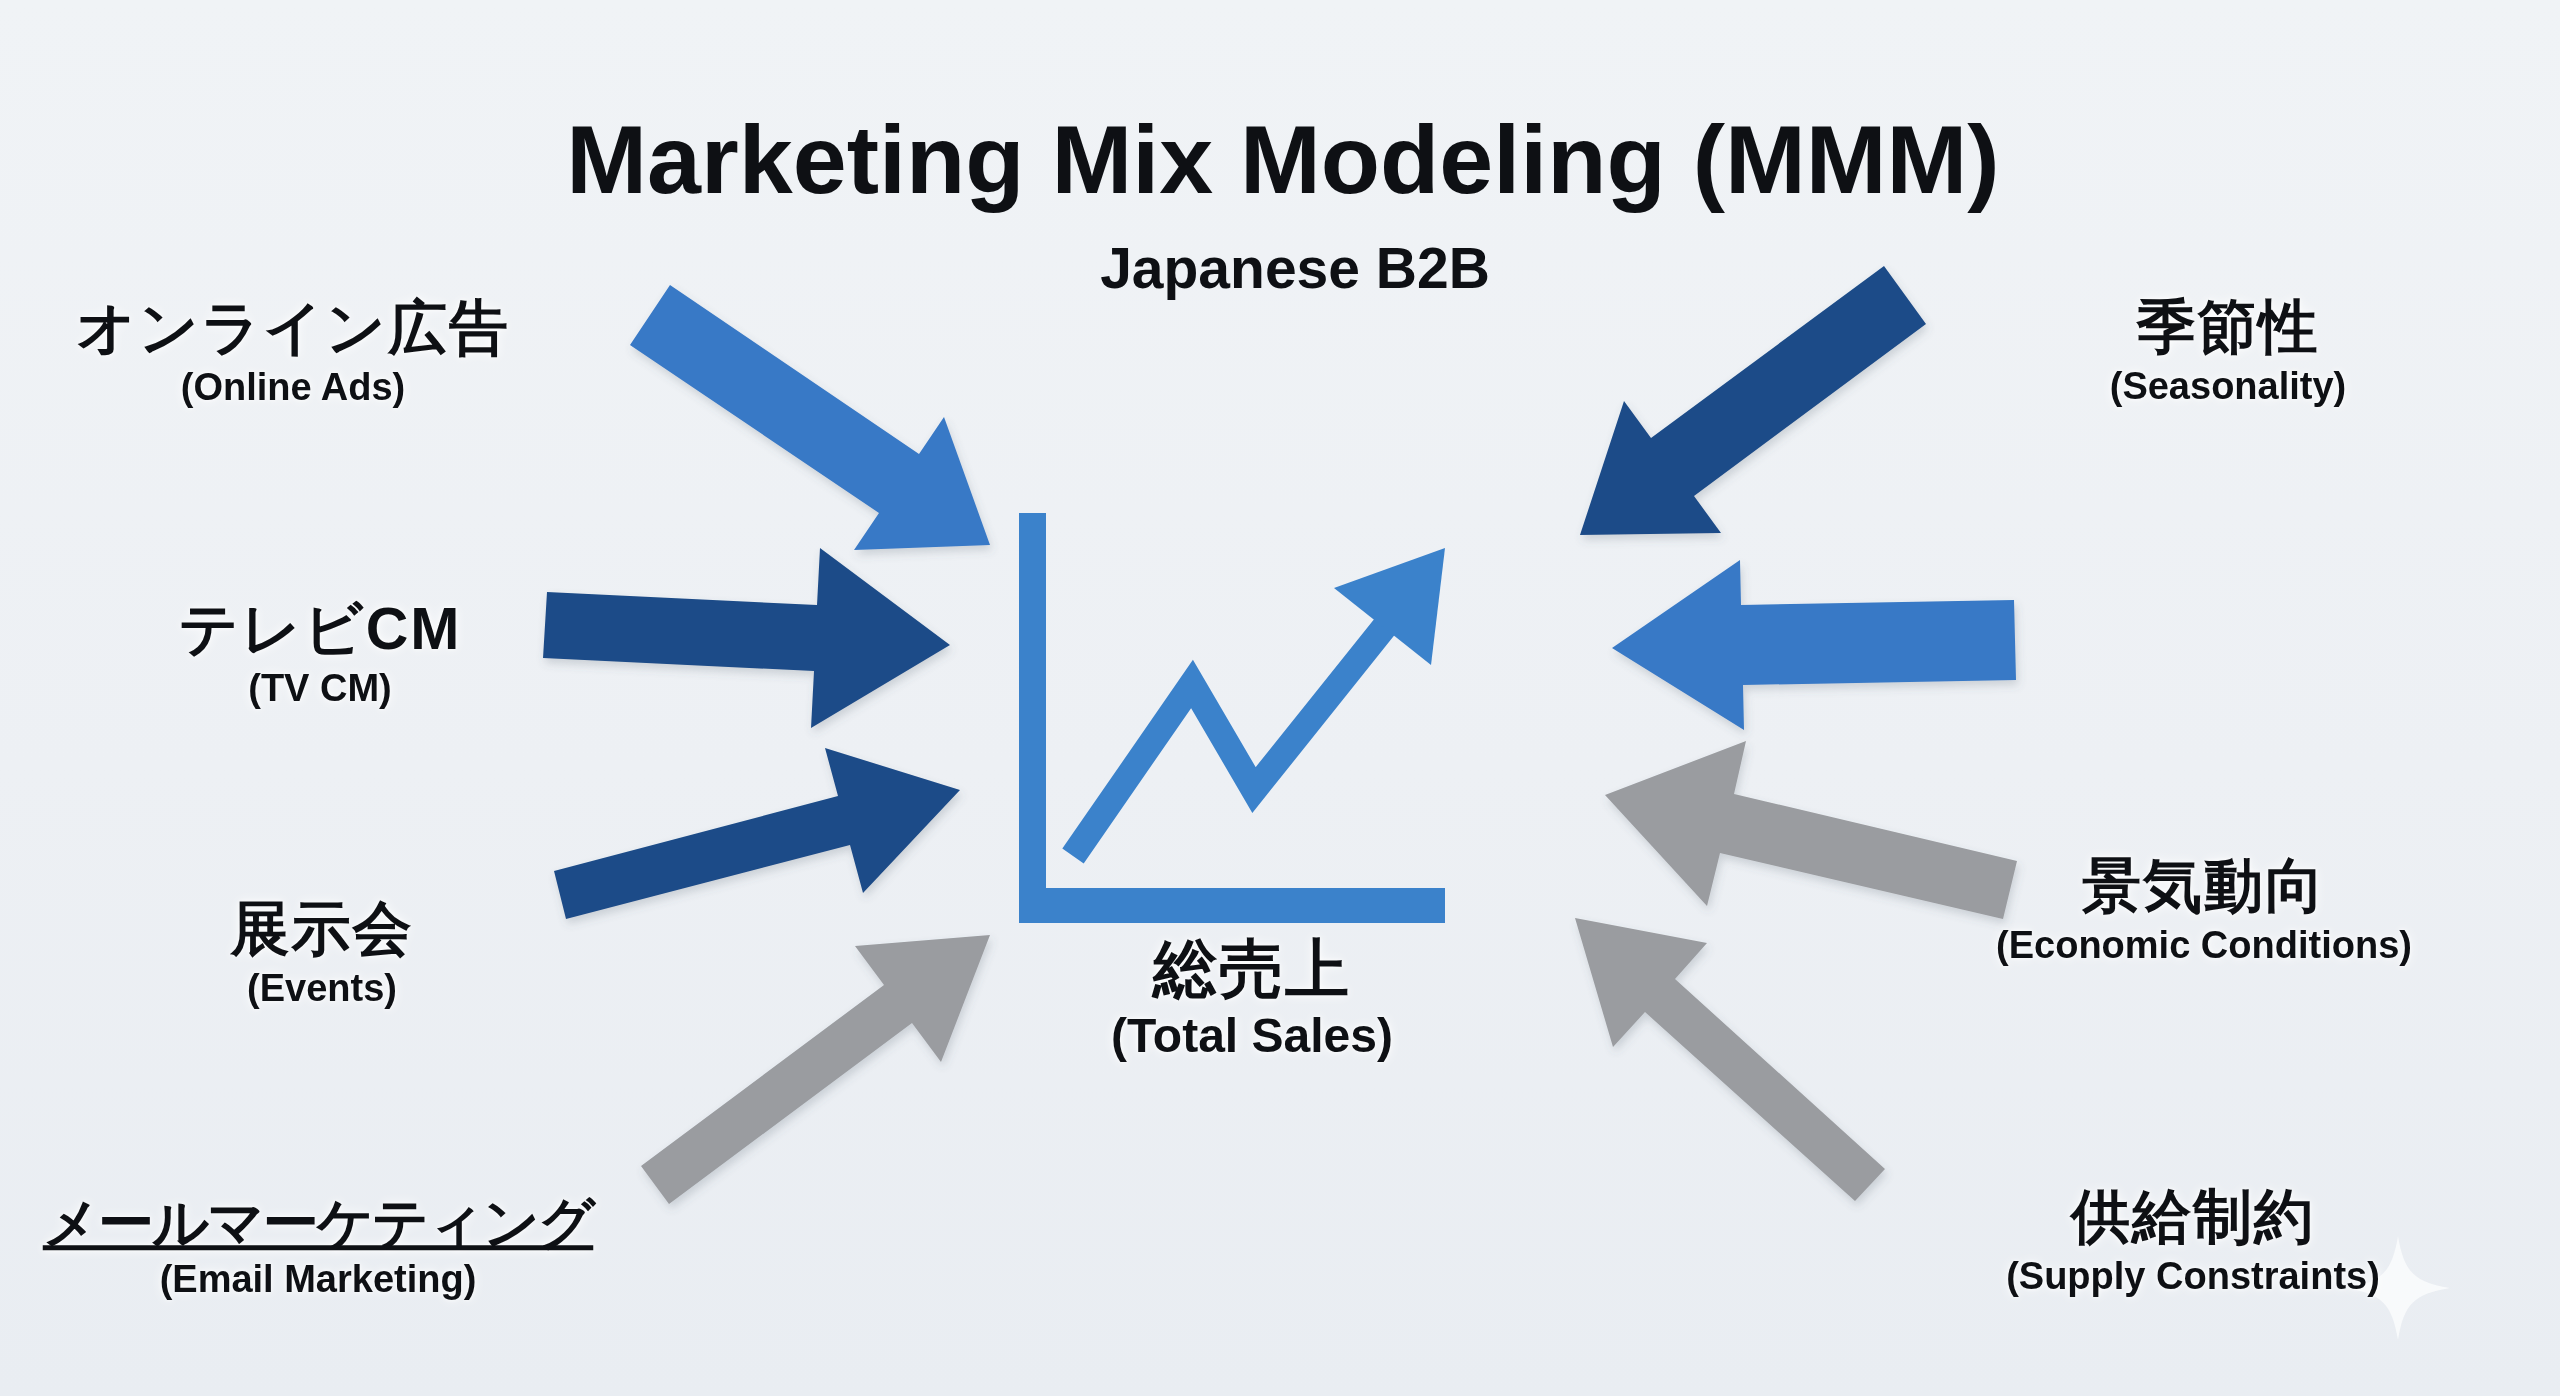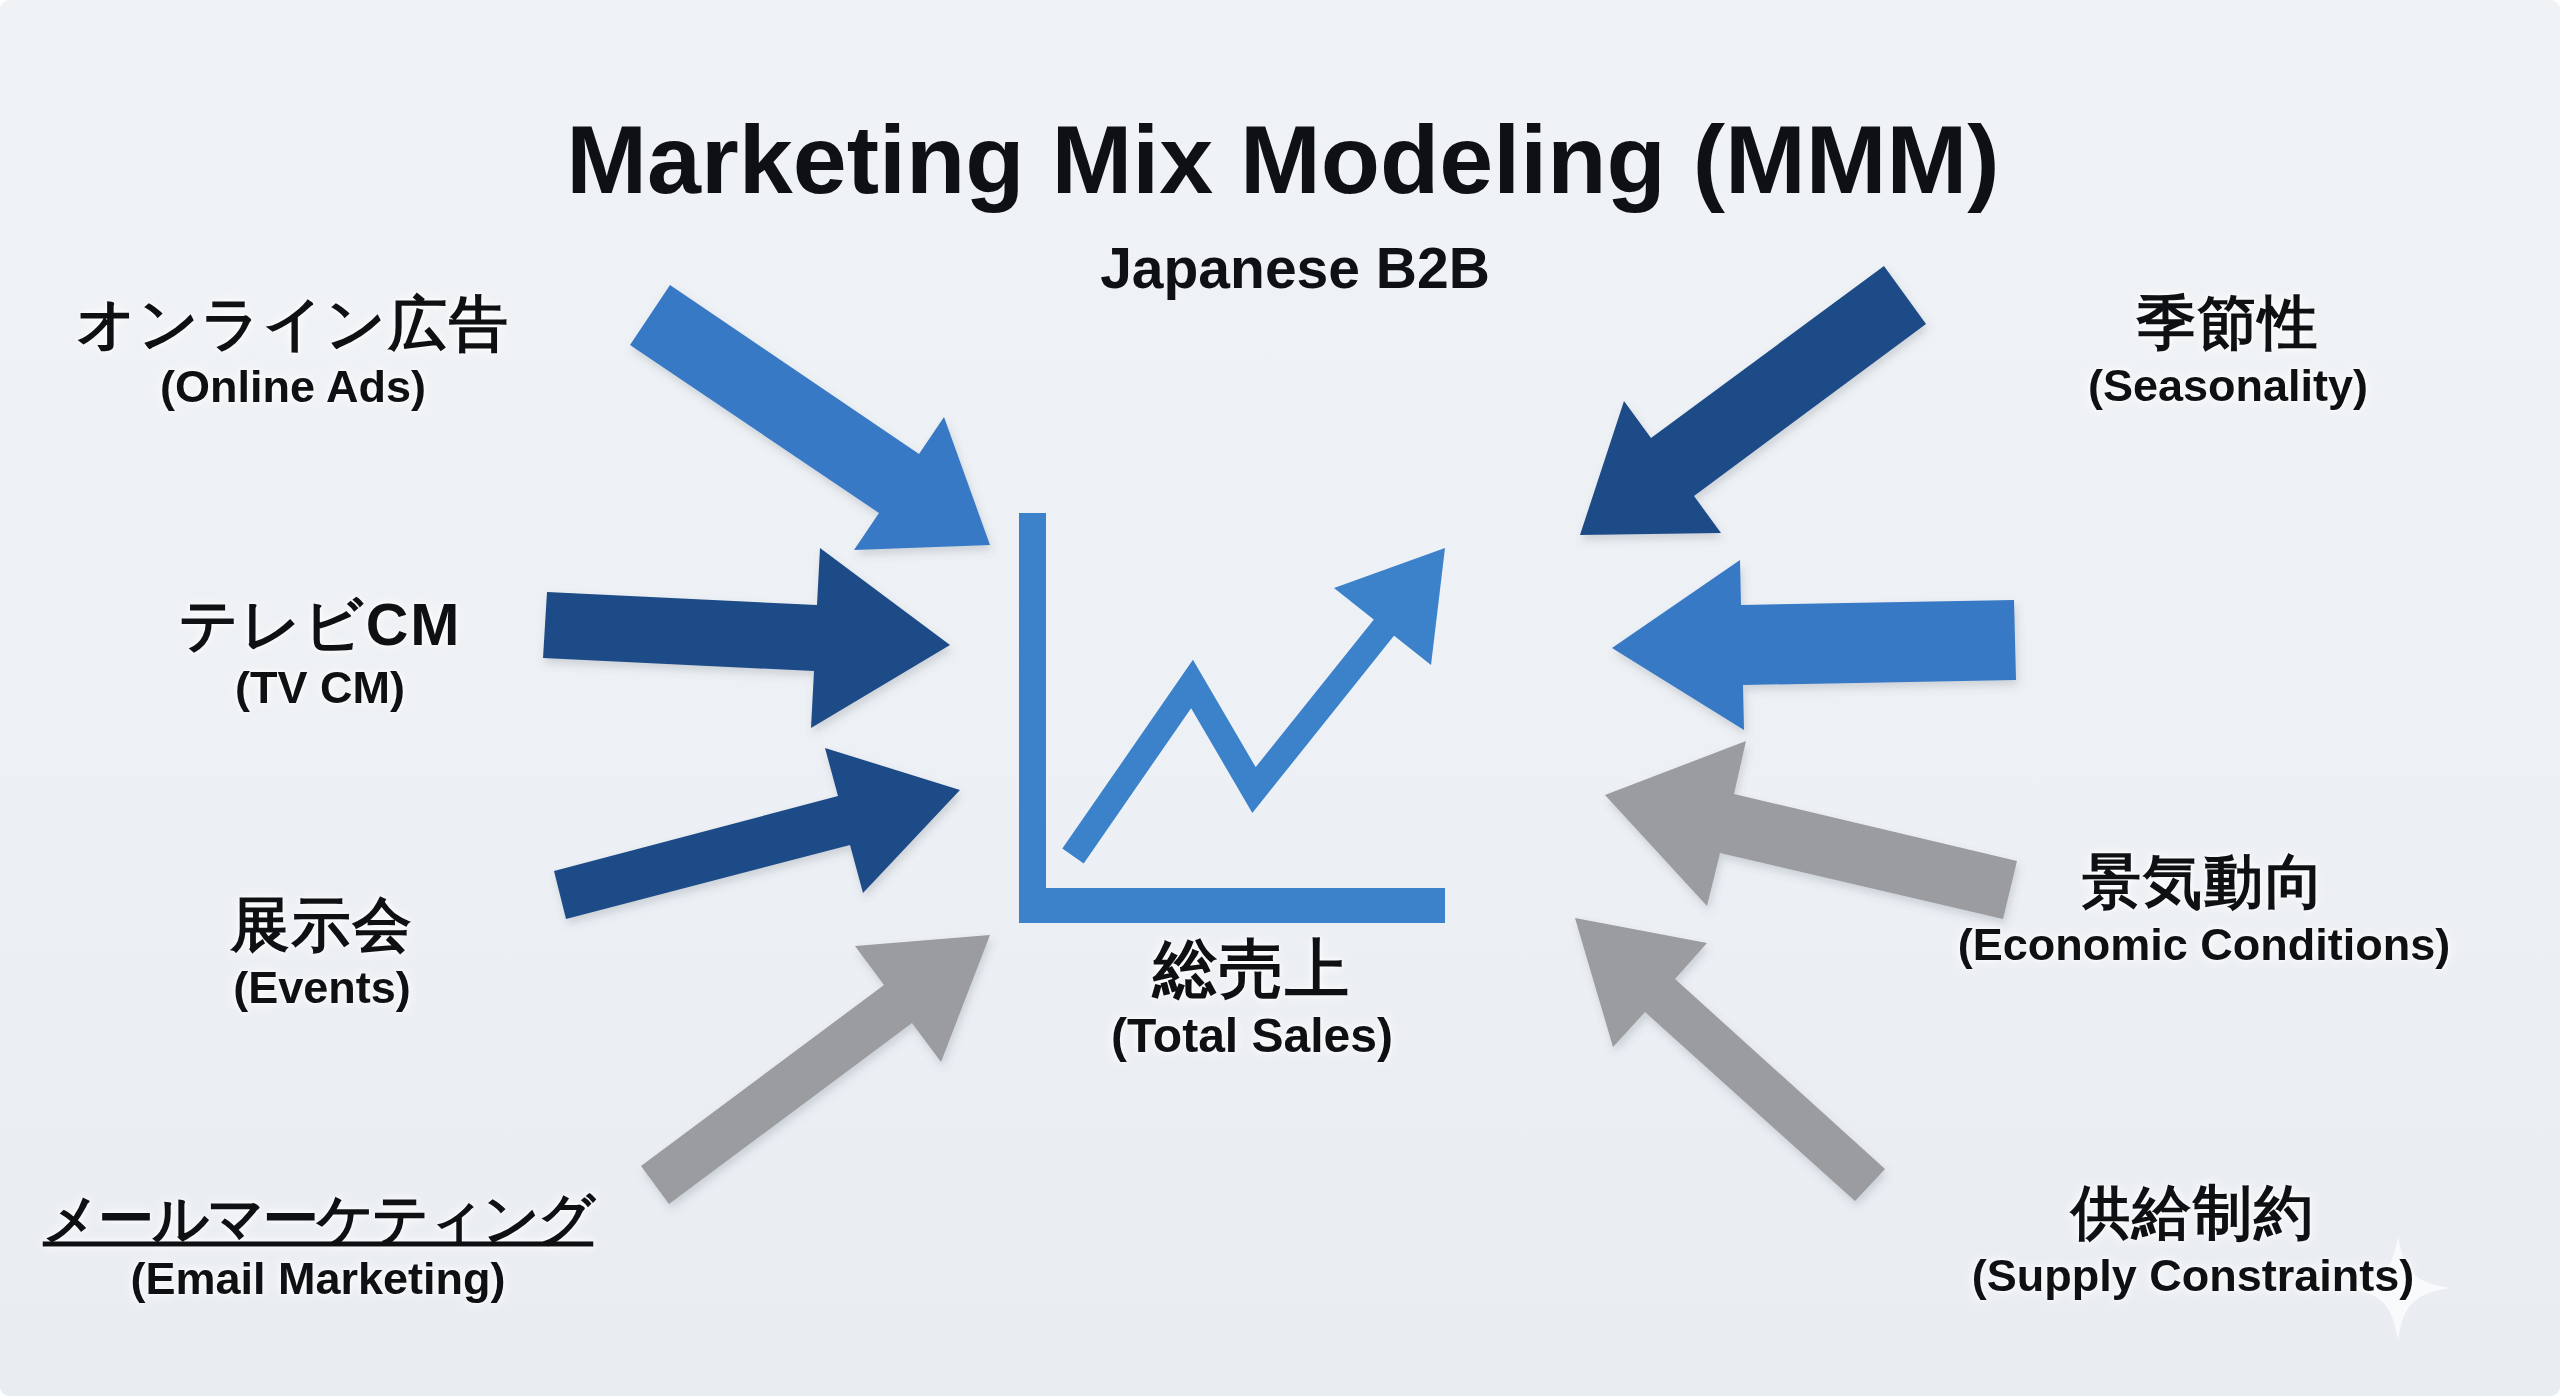--- a/index.html
+++ b/index.html
@@ -15,40 +15,40 @@
     position:absolute;
     transform:translate(-50%,-50%);
     text-align:center;
     color:#0e1014;
     text-shadow:0 0 12px rgba(255,255,255,.95),0 0 4px rgba(255,255,255,.9);
     white-space:nowrap;
     line-height:1.08;
   }
   .label .jp{font-size:59px;font-weight:700;letter-spacing:2px;}
   .label .jp.long{font-size:56px;letter-spacing:-2px;text-decoration:underline;}
-  .label .en{font-size:45px;font-weight:700;margin-top:6px;}
+  .label .en{font-size:38px;font-weight:700;margin-top:6px;}
   .title{
     position:absolute;left:1283px;top:160px;
     transform:translate(-50%,-50%);
     font-size:97px;font-weight:700;color:#0e1014;
     white-space:nowrap;letter-spacing:0px;
   }
   .subtitle{
     position:absolute;left:1295px;top:268px;
     transform:translate(-50%,-50%);
     font-size:57px;font-weight:700;color:#0e1014;white-space:nowrap;
   }
   .center-label{top:998px;left:1252px;}
   .center-label .jp{font-size:64px;}
   .center-label .en{font-size:48px;}
 </style>
 </head>
 <body>
 
-<div class="stage" style="background-color: rgb(238, 241, 244); border-radius: 9px;">
+<div class="stage" style="background-color: rgb(238, 241, 244);">
 
   <svg class="art" width="2560" height="1396" viewBox="0 0 2560 1396">
     <defs>
       <filter id="soft" x="-20%" y="-20%" width="140%" height="140%">
         <feDropShadow dx="2" dy="4" stdDeviation="5" flood-color="#3a4least" flood-opacity="0"></feDropShadow>
       </filter>
       <filter id="sh" x="-20%" y="-20%" width="140%" height="140%">
         <feDropShadow dx="2" dy="5" stdDeviation="4" flood-color="#55606e" flood-opacity="0.22"></feDropShadow>
       </filter>
     </defs>

